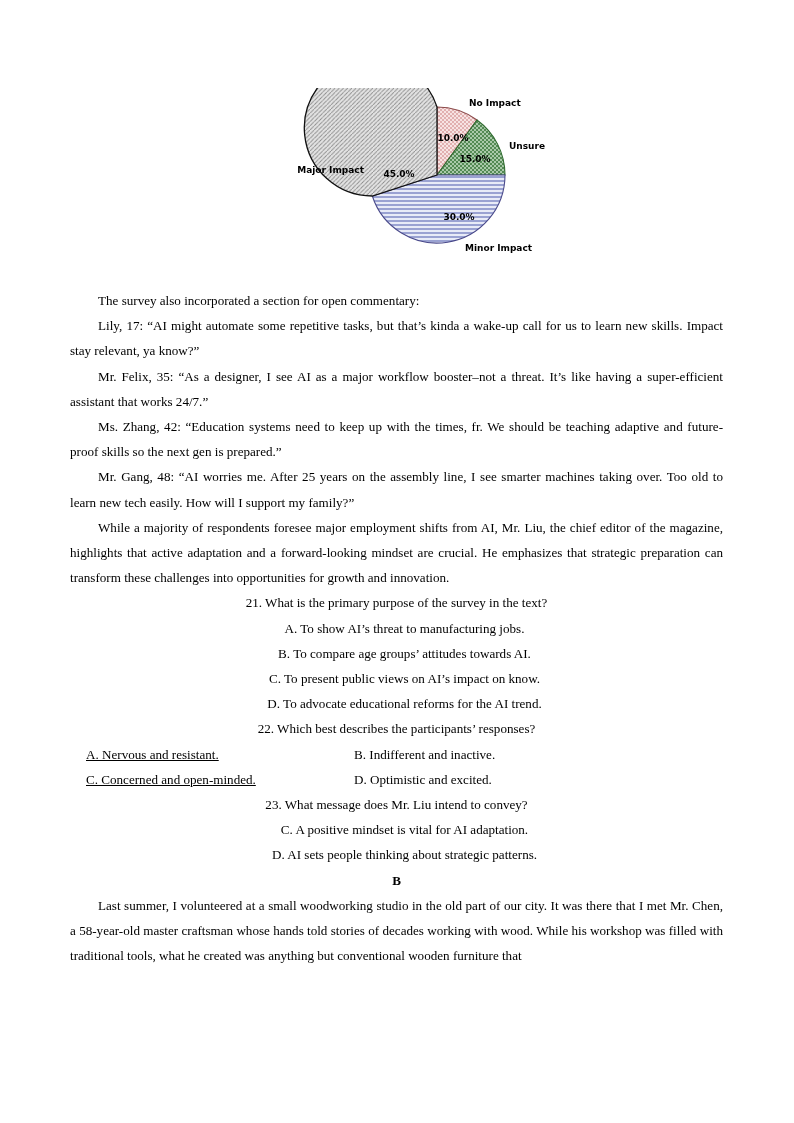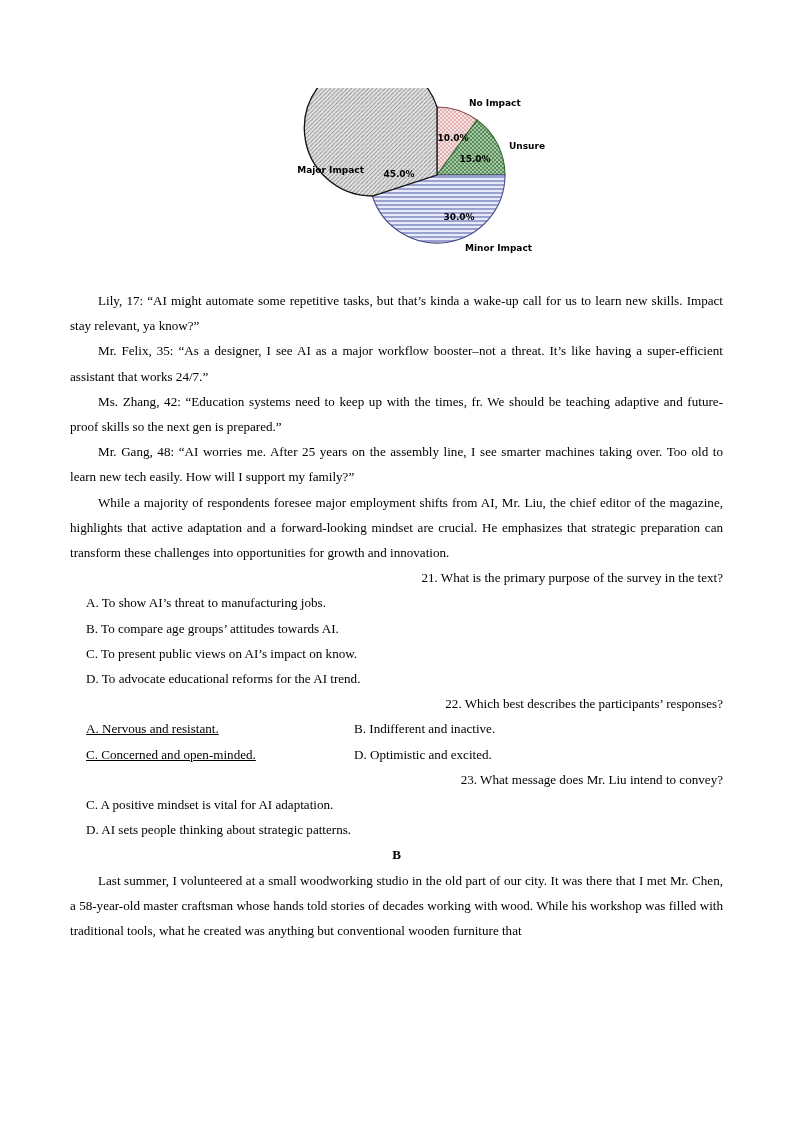--- a/index.html
+++ b/index.html
@@ -62,25 +62,25 @@
   p {
     margin: 0;
     padding: 0;
   }
   .para {
     text-align: justify;
     text-indent: 28px;
     text-justify: inter-word;
   }
   .qline {
-    text-align: right;
+    text-align: center;
     text-indent: 0;
   }
   .opt {
-    text-align: left;
+    text-align: center;
     text-indent: 0;
     padding-left: 16px;
   }
   .opt-row {
     display: flex;
     text-indent: 0;
   }
   .opt-row > span {
     display: block;
   }
@@ -137,20 +137,21 @@
 
       <text class="pie-label" x="222" y="18" text-anchor="start">No Impact</text>
       <text class="pie-label" x="262" y="61" text-anchor="start">Unsure</text>
       <text class="pie-label" x="218" y="163" text-anchor="start">Minor Impact</text>
       <text class="pie-label" x="117" y="85" text-anchor="end">Major Impact</text>
     </svg>
   </div>
 
   <div id="body-text">
 
+    <p class="para">The survey also incorporated a section for open commentary:</p>
 
     <p class="para">Lily, 17: “AI might automate some repetitive tasks, but that’s kinda a wake-up call for us to learn new skills. Impact stay relevant, ya know?”</p>
     <p class="para">Mr. Felix, 35: “As a designer, I see AI as a major workflow booster–not a threat. It’s like having a super-efficient assistant that works 24/7.”</p>
     <p class="para">Ms. Zhang, 42: “Education systems need to keep up with the times, fr. We should be teaching adaptive and future-proof skills so the next gen is prepared.”</p>
     <p class="para">Mr. Gang, 48: “AI worries me. After 25 years on the assembly line, I see smarter machines taking over. Too old to learn new tech easily. How will I support my family?”</p>
 
     <p class="para">While a majority of respondents foresee major employment shifts from AI, Mr. Liu, the chief editor of the magazine, highlights that active adaptation and a forward-looking mindset are crucial. He emphasizes that strategic preparation can transform these challenges into opportunities for growth and innovation.</p>
 
     <p class="qline">21. What is the primary purpose of the survey in the text?</p>
     <p class="opt">A. To show AI’s threat to manufacturing jobs.</p>

